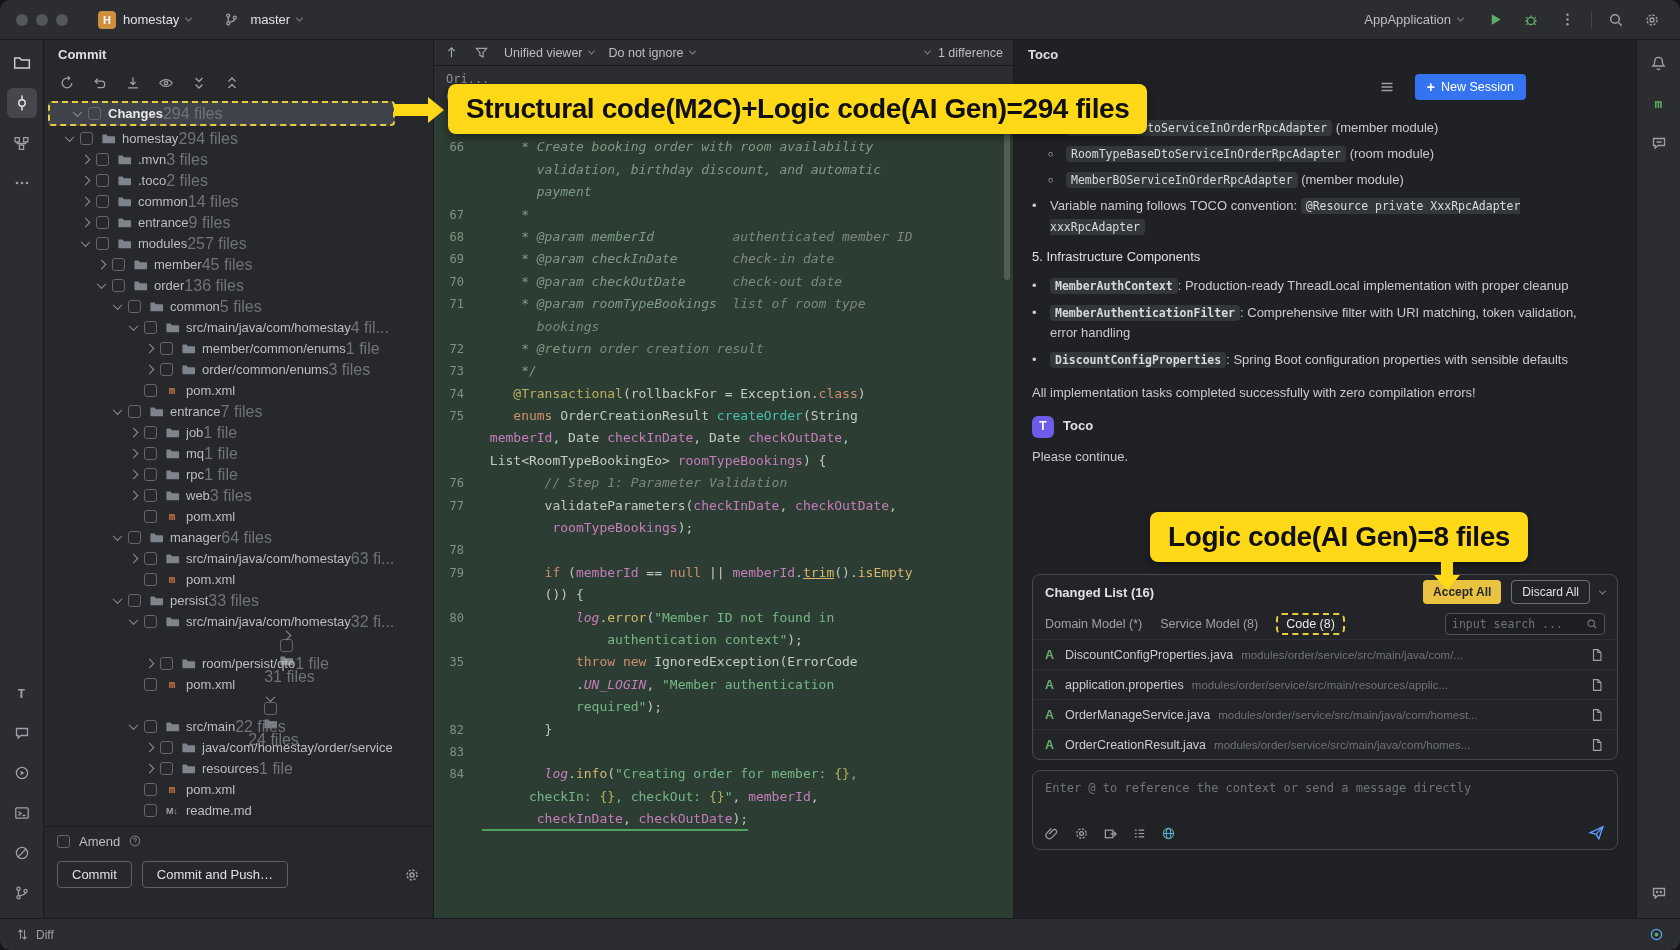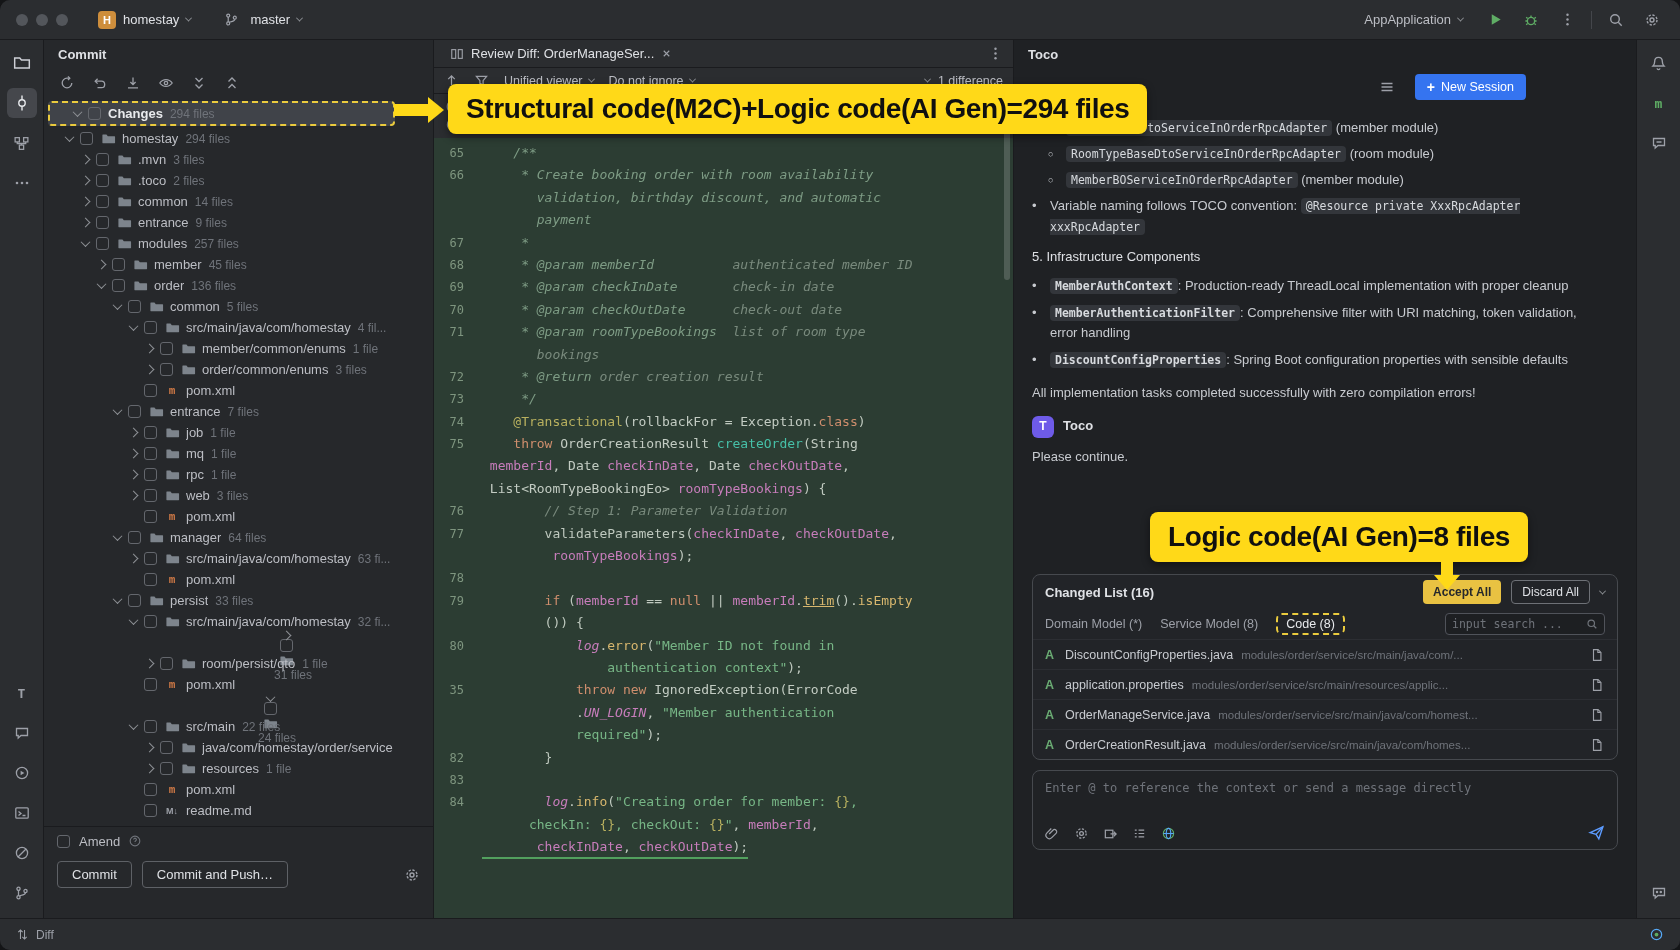--- a/index.html
+++ b/index.html
@@ -42,21 +42,21 @@
   .panel-header{flex:0 0 28px;display:flex;align-items:center;padding:0 14px;font-weight:700;font-size:13px;color:#DFE1E5;}
   .commit-toolbar{flex:0 0 30px;display:flex;align-items:center;gap:17px;padding:0 15px;}
   .tree{flex:1;overflow:hidden;padding-top:2px;}
   .tree-row{height:21px;display:flex;align-items:center;font-size:13px;color:#BCBEC4;white-space:nowrap;}
   .tree-row .chev{flex:0 0 auto;margin-right:7px;}
   .checkbox{flex:0 0 auto;width:13px;height:13px;border:1.5px solid #64676D;border-radius:3px;margin-right:7px;}
   .ticon{flex:0 0 16px;width:16px;margin-right:6px;display:flex;align-items:center;justify-content:center;}
   .ticon.maven{color:#CB7745;font-weight:700;font-size:11px;font-family:"DejaVu Sans Mono",monospace;}
   .ticon.markdown{color:#9DA0A8;font-weight:700;font-size:9px;}
   .tlabel{overflow:hidden;}
-  .tcount{color:#6F737A;font-size:12px;margin-left:7px;}
+  .tcount{color:#6F737A;font-size:16px;}
   .tree-row.changes{height:25px;background:#404349;border:2px dashed #EACB3E;border-radius:4px;margin:1px 38px 2px 4px;padding-left:24px;}
   .tree-row.changes .tlabel{color:#E8EAED;font-weight:700;}
   .commit-footer{flex:0 0 auto;border-top:1px solid #1A1B1E;padding-bottom:30px;}
   .amend-row{height:28px;display:flex;align-items:center;padding:0 13px;gap:2px;}
   .amend-label{margin-right:6px;}
   .commit-buttons{display:flex;align-items:center;gap:10px;padding:6px 13px 0;}
   .btn{height:27px;padding:0 14px;background:transparent;border:1px solid #5E6166;border-radius:4px;color:#DFE1E5;font-size:13px;font-family:"Liberation Sans",sans-serif;}
   .gear-right{margin-left:auto;display:flex;align-items:center;}
 
   
@@ -670,43 +670,20 @@
               <svg width="16" height="16" viewBox="0 0 16 16" fill="none" stroke="#9DA0A8" stroke-width="1.4">
                 <circle cx="8" cy="8" r="5" stroke-dasharray="2.3 1.6"></circle>
                 <circle cx="8" cy="8" r="2"></circle>
               </svg>
             </span>
         </div>
       </div>
     </section>
 
     <section class="diff-panel">
-      <div class="tabbar">
-        <div class="tab">
-          <span>
-              <svg width="14" height="14" viewBox="0 0 16 16" fill="none" stroke="#9DA0A8" stroke-width="1.3">
-                <rect x="2" y="3" width="4.5" height="10"></rect>
-                <rect x="9.5" y="3" width="4.5" height="10"></rect>
-              </svg>
-            </span>
-          <span class="tab-title">Review Diff: OrderManageSer...</span>
-          <span>
-              <svg width="11" height="11" viewBox="0 0 16 16" fill="none" stroke="#9DA0A8" stroke-width="1.6">
-                <path d="M4 4l8 8M12 4l-8 8"></path>
-              </svg>
-            </span>
-        </div>
-        <span class="kebab">
-            <svg width="15" height="15" viewBox="0 0 16 16" fill="#9DA0A8">
-              <circle cx="8" cy="3" r="1.3"></circle>
-              <circle cx="8" cy="8" r="1.3"></circle>
-              <circle cx="8" cy="13" r="1.3"></circle>
-            </svg>
-          </span>
-      </div>
       <div class="diff-toolbar">
         <span>
             <svg width="15" height="15" viewBox="0 0 16 16" fill="none" stroke="#9DA0A8" stroke-width="1.3">
               <path d="M8 13V3M4.5 6.5 8 3l3.5 3.5"></path>
             </svg>
           </span>
         <span>
             <svg width="15" height="15" viewBox="0 0 16 16" fill="none" stroke="#9DA0A8" stroke-width="1.3">
               <path d="M2.5 3.5h11L9.7 8.2v4.6L6.3 11V8.2z"></path>
             </svg>
@@ -777,21 +754,21 @@
           <div class="code-row">
             <span class="gut">73</span>
             <span class="ctext"><span class="tk-d">     */</span></span>
           </div>
           <div class="code-row">
             <span class="gut">74</span>
             <span class="ctext"><span class="tk-a">    @Transactional</span><span class="tk-x">(</span><span class="tk-t">rollbackFor</span><span class="tk-x"> = </span><span class="tk-t">Exception</span><span class="tk-x">.</span><span class="tk-k">class</span><span class="tk-x">)</span></span>
           </div>
           <div class="code-row">
             <span class="gut">75</span>
-            <span class="ctext"><span class="tk-k">    throw </span><span class="tk-t">OrderCreationResult </span><span class="tk-md">createOrder</span><span class="tk-x">(</span><span class="tk-t">String</span></span>
+            <span class="ctext"><span class="tk-k">    enums </span><span class="tk-t">OrderCreationResult </span><span class="tk-md">createOrder</span><span class="tk-x">(</span><span class="tk-t">String</span></span>
           </div>
           <div class="code-row">
             <span class="gut"></span>
             <span class="ctext"><span class="tk-x"> </span><span class="tk-p">memberId</span><span class="tk-x">, </span><span class="tk-t">Date </span><span class="tk-p">checkInDate</span><span class="tk-x">, </span><span class="tk-t">Date </span><span class="tk-p">checkOutDate</span><span class="tk-x">,</span></span>
           </div>
           <div class="code-row">
             <span class="gut"></span>
             <span class="ctext"><span class="tk-x"> </span><span class="tk-t">List</span><span class="tk-x">&lt;</span><span class="tk-t">RoomTypeBookingEo</span><span class="tk-x">&gt; </span><span class="tk-p">roomTypeBookings</span><span class="tk-x">) {</span></span>
           </div>
           <div class="code-row">

